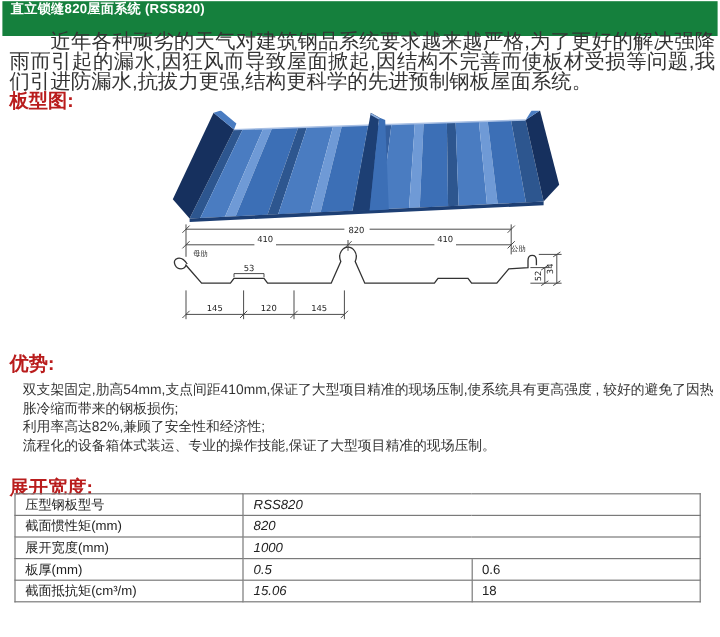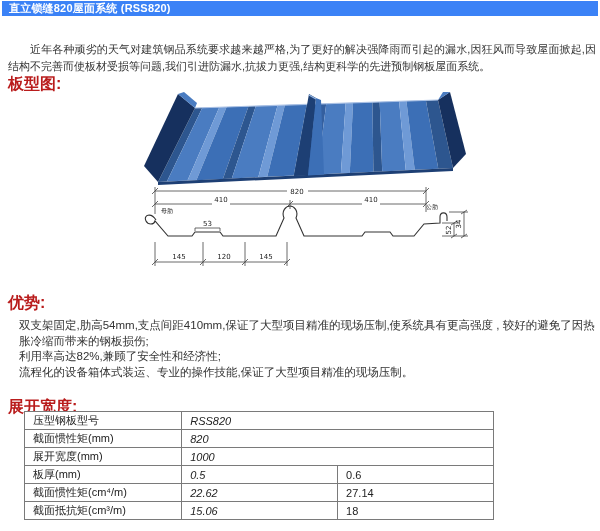--- a/index.html
+++ b/index.html
@@ -1,40 +1,40 @@
 <!DOCTYPE html>
 <html><head>
 <meta charset="utf-8">
 <style>
   * { margin:0; padding:0; box-sizing:border-box; }
   html,body { width:600px; height:531px; background:#ffffff; overflow:hidden;
               font-family:"Liberation Sans","DejaVu Sans",sans-serif; color:#2f2f2f; }
   .page { position:relative; width:600px; height:531px; background:#fff; }
 
-  .titlebar { position:absolute; top:1px; left:2px; right:2px; height:15px;
-              background:#3b82f6; color:#ffffff; font-size:11px; font-weight:bold;
+  .titlebar { position:absolute; top:1px; left:2px; right:2px; height:29px;
+              background:#15803d; color:#ffffff; font-size:11px; font-weight:bold;
               line-height:15px; padding-left:7px; letter-spacing:0.2px; }
 
-  .intro { position:absolute; top:41px; left:8px; width:588px;
-           font-size:11px; line-height:16.5px; text-indent:2em;
+  .intro { position:absolute; top:27px; left:8px; width:588px;
+           font-size:17px; line-height:16.5px; text-indent:2em;
            text-align:justify; color:#333; }
 
   .sec-h { position:absolute; left:8px; font-size:16px; font-weight:bold; color:#b91c1c; }
   .h-profile    { top:74px; }
   .h-advantages { top:293px; }
   .h-parameters { top:397px; }
 
   .panel3d { position:absolute; left:128px; top:92px; }
   .dimdraw { position:absolute; left:130px; top:184px; }
 
   .adv { position:absolute; top:318px; left:19px; width:576px;
          font-size:11.5px; line-height:15.5px; color:#333; }
   .adv div { white-space:normal; }
 
-  table.params { position:absolute; top:411px; left:24px; width:470px;
+  table.params { position:absolute; top:411px; left:12px; width:572px;
                  border-collapse:collapse; font-size:11px; color:#222;
                  border:1px solid #555; }
   table.params td { border:1px solid #7a7a7a; height:18px; padding:1px 8px;
                     vertical-align:middle; background:#fff; }
   table.params td.lbl { width:170px; }
   table.params td.v1  { width:170px;font-style:italic; }
   table.params td.v2  { width:170px; }
 
   .dimtext { font-size:7px; fill:#222; font-family:"DejaVu Sans",sans-serif; }
   .ribtext { font-size:6px; fill:#222; font-family:"DejaVu Sans",sans-serif; }
@@ -173,25 +173,20 @@
       <tr>
         <td class="lbl">展开宽度(mm)</td>
         <td class="v1" colspan="2">1000</td>
       </tr>
       <tr>
         <td class="lbl">板厚(mm)</td>
         <td class="v1">0.5</td>
         <td class="v2">0.6</td>
       </tr>
       <tr>
-        <td class="lbl">截面惯性矩(cm⁴/m)</td>
-        <td class="v1">22.62</td>
-        <td class="v2">27.14</td>
-      </tr>
-      <tr>
         <td class="lbl">截面抵抗矩(cm³/m)</td>
         <td class="v1">15.06</td>
         <td class="v2">18</td>
       </tr>
     </tbody>
   </table>
 
 </div>
 
 </body></html>

